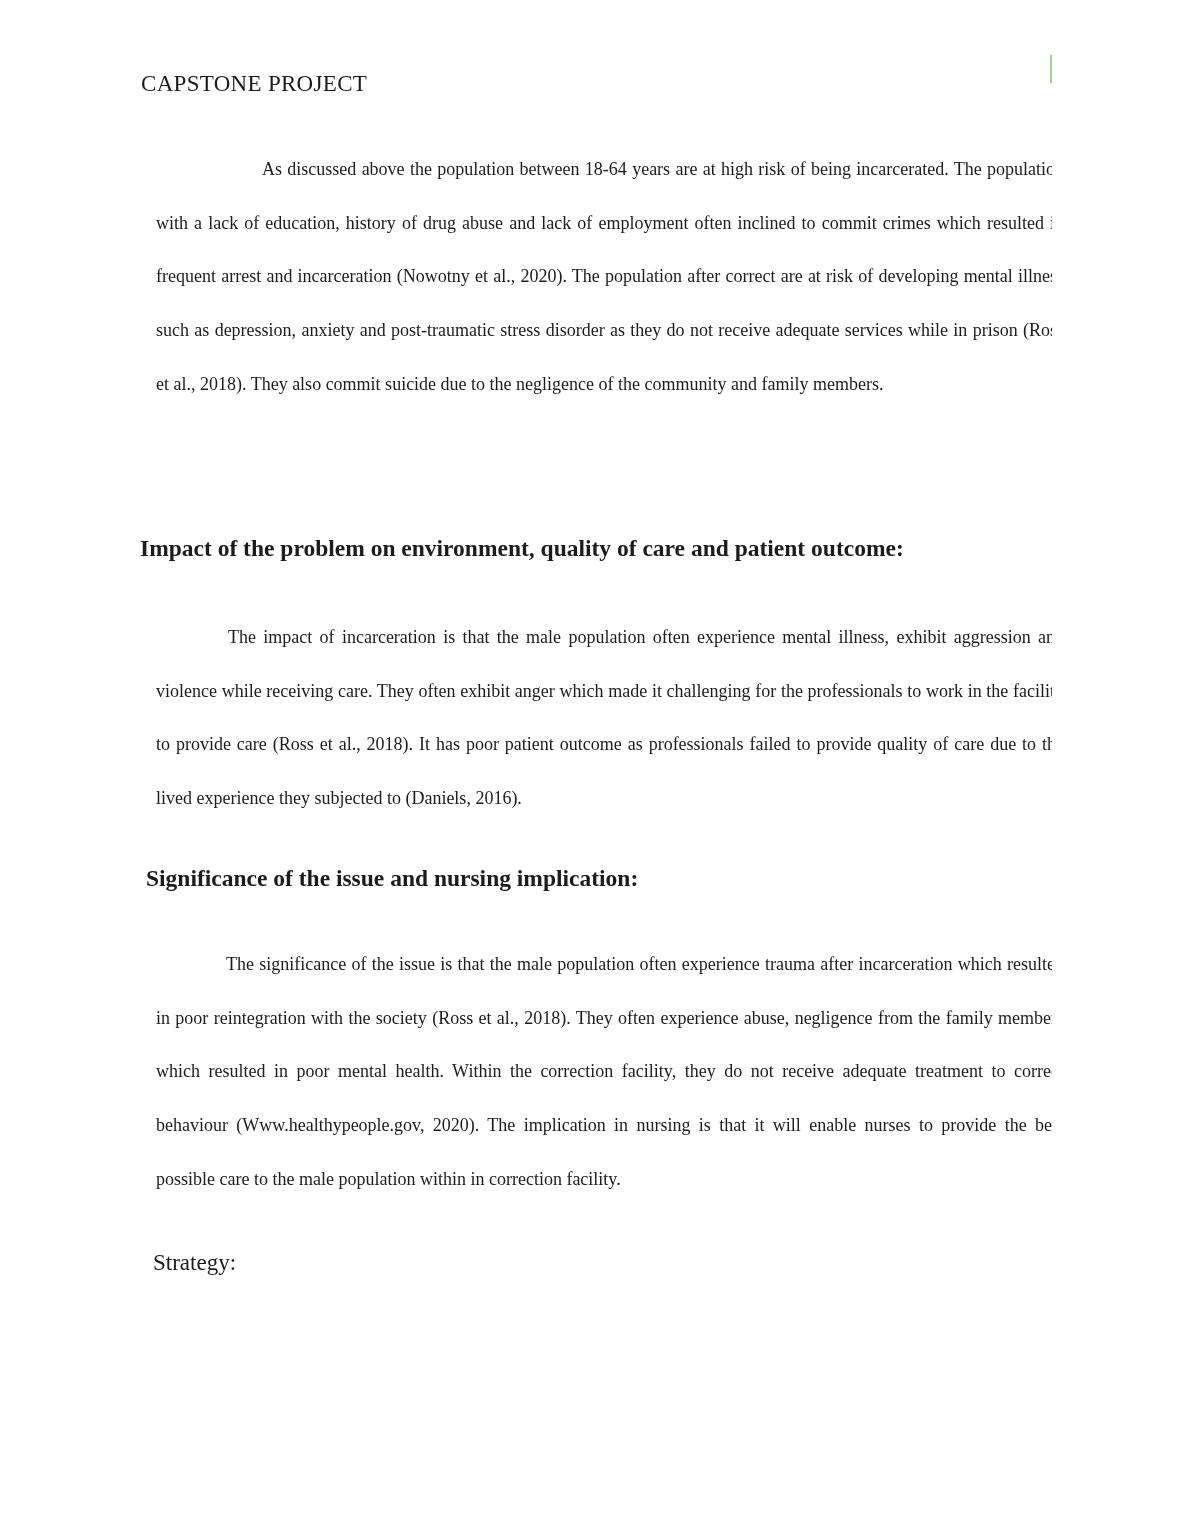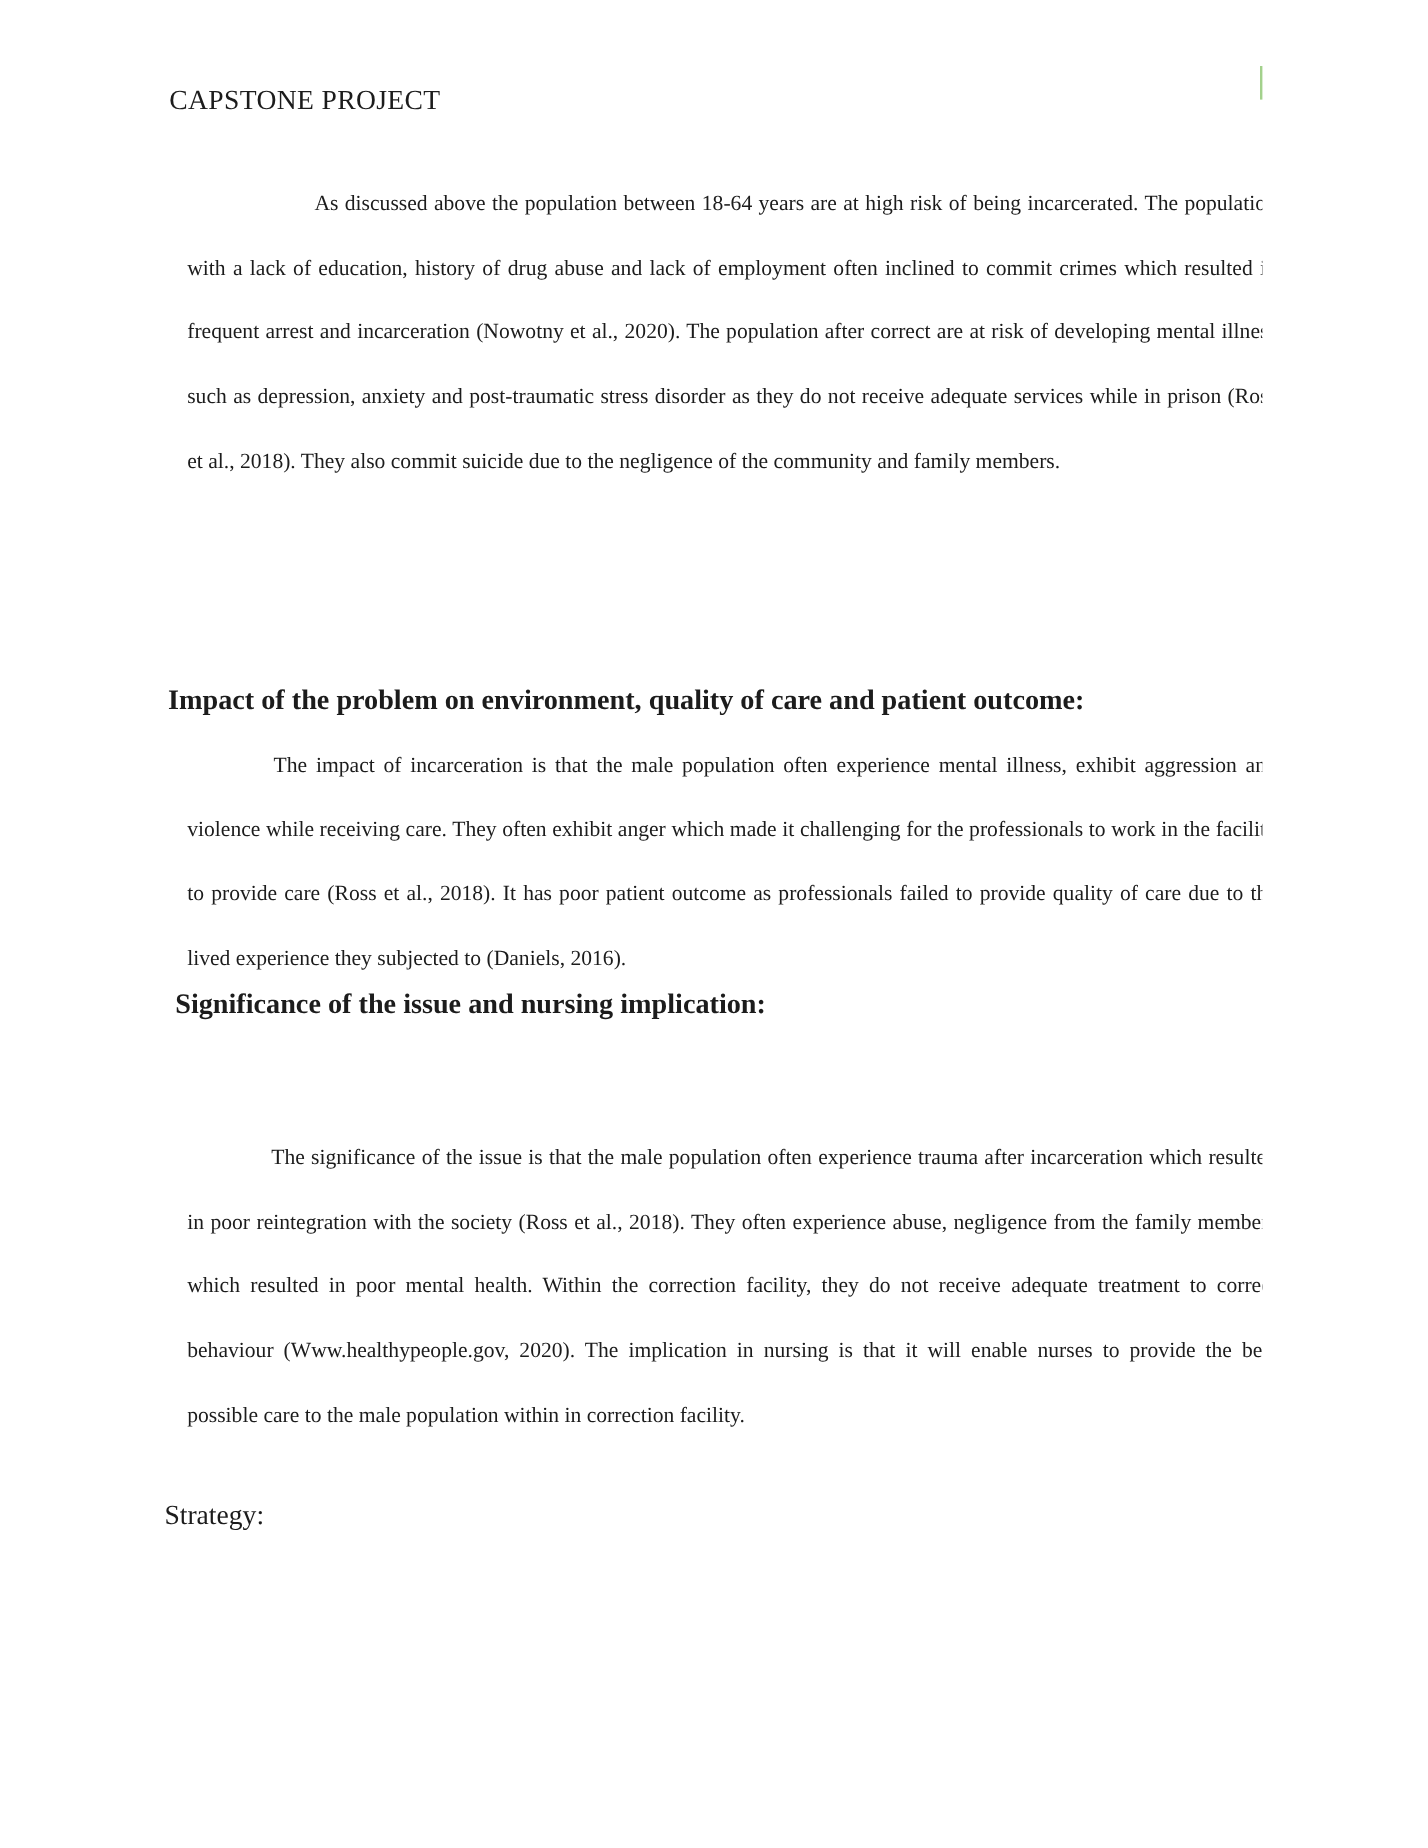--- a/index.html
+++ b/index.html
@@ -49,27 +49,27 @@
   .heading {
     position: absolute;
     left: 140px;
     width: 909px;
     margin: 0;
     font-size: 23.5px;
     line-height: 31px;
     font-weight: 700;
     text-align: left;
   }
-  .heading-impact       { top: 533px; margin-top: 36px; }
+  .heading-impact       { top: 533px; }
   .para-impact          { top: 596px;  text-indent: 72px; }
-  .heading-significance { top: 822px;  text-indent: 6px; }
+  .heading-significance { top: 863px;  text-indent: 6px; }
   .para-significance    { top: 923px;  text-indent: 70px; }
   .label-strategy {
     position: absolute;
-    left: 131px;
+    left: 147px;
     top: 1247px;
     margin: 0;
     font-size: 23px;
     line-height: 31px;
     font-weight: 400;
     text-indent: 6px;
   }
   .para-strategy {
     top: 1307px;
     text-indent: 72px;

